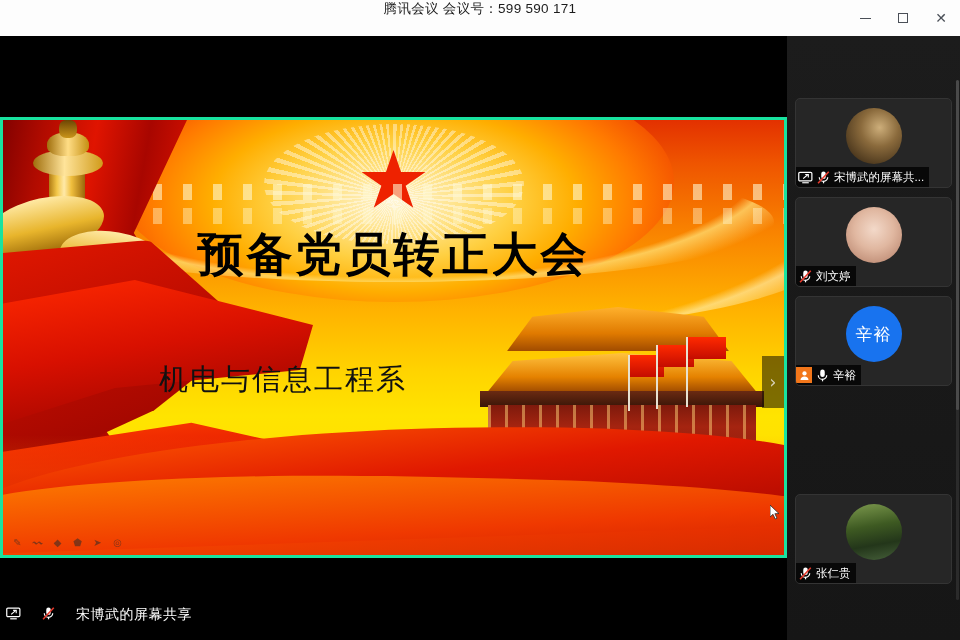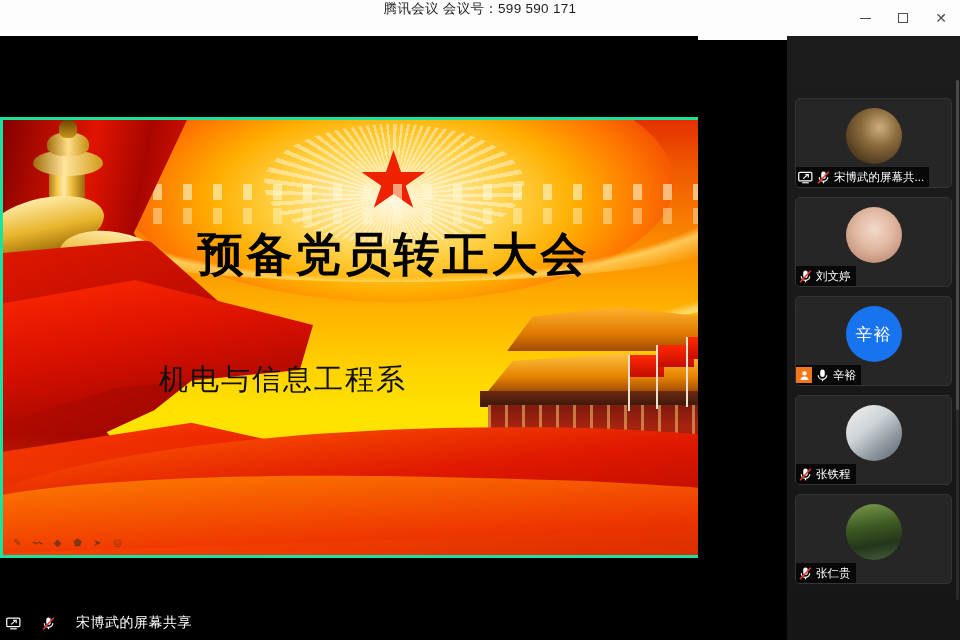--- a/index.html
+++ b/index.html
@@ -12,21 +12,21 @@
             display:flex;align-items:flex-start;justify-content:center;}
   .titlebar-text{font-size:13.5px;color:#1c1c1c;letter-spacing:.3px;white-space:nowrap;}
   .winctrls{position:absolute;right:0;top:0;height:36px;display:flex;align-items:center;}
   .wbtn{width:38px;height:36px;display:flex;align-items:center;justify-content:center;
         color:#4a4f57;font-size:13px;line-height:1;}
   .glyph-min{width:11px;height:1px;background:#4a4f57;display:block;}
   .glyph-max{width:10px;height:10px;border:1.6px solid #4a4f57;display:block;box-sizing:border-box;}
   .glyph-close{font-size:14px;font-family:"DejaVu Sans",sans-serif;}
 
   
-  .stage{position:absolute;left:0;top:36px;width:698px;height:604px;background:#000;overflow:hidden;}
+  .stage{position:absolute;left:0;top:36px;width:787px;height:604px;background:#000;overflow:hidden;}
 
   .sharewrap{position:absolute;left:0;top:81px;width:787px;height:441px;}
   .sharewrap .greenline{position:absolute;background:#19e3a0;}
   .gl-top{left:0;top:0;width:787px;height:3px;}
   .gl-bot{left:0;bottom:0;width:787px;height:3px;}
   .gl-left{left:0;top:0;width:3px;height:441px;}
   .gl-right{right:0;top:0;width:3px;height:441px;}
 
   .slide{position:absolute;left:3px;top:3px;width:781px;height:435px;overflow:hidden;
          background:linear-gradient(180deg,#e33100 0%,#ef5500 10%,#f98400 26%,#ffb300 44%,#ffd400 58%,#ffe400 68%,#ffe000 76%,#f3b200 84%,#e24000 92%,#cc1400 100%);}
@@ -144,21 +144,21 @@
   .chevron{position:absolute;right:3px;top:239px;width:22px;height:52px;
      background:rgba(20,16,0,.55);display:flex;align-items:center;justify-content:center;
      color:#d8d3bb;font-size:17px;font-family:"DejaVu Sans",sans-serif;}
 
   .cursor{position:absolute;left:770px;top:388px;width:11px;height:15px;
      color:#fff;font-size:14px;line-height:1;}
   .cursor svg{display:block;}
 
   
   .sharebar{position:absolute;left:0;bottom:0;width:787px;height:34px;background:#000;
-     display:flex;align-items:center;gap:20px;padding-left:6px;box-sizing:border-box;}
+     display:flex;align-items:flex-start;gap:20px;padding-left:6px;box-sizing:border-box;}
   .sharebar .label{font-size:14px;color:#fff;letter-spacing:.5px;}
 
   
   .panel{position:absolute;left:787px;top:36px;width:173px;height:604px;
      background:linear-gradient(180deg,#1c1c1c,#161616);overflow:hidden;}
   .tile{position:absolute;left:8px;width:157px;height:90px;background:#262626;
      border:1px solid #343434;border-radius:5px;box-sizing:border-box;overflow:hidden;}
   .avatar{position:absolute;left:50%;top:9px;transform:translateX(-50%);
      width:56px;height:56px;border-radius:50%;overflow:hidden;}
   .avatar-initials{display:flex;align-items:center;justify-content:center;
@@ -339,42 +339,30 @@
         </span>
         <svg class="ico" viewBox="0 0 16 16">
           <rect x="5.6" y="1.6" width="4.8" height="8" rx="2.4" fill="#ffffff"></rect>
           <path d="M3.5 7.6a4.5 4.5 0 0 0 9 0" fill="none" stroke="#ffffff" stroke-width="1.3"></path>
           <rect x="7.4" y="11.6" width="1.3" height="2.6" fill="#ffffff"></rect>
         </svg>
         <span class="nm">辛裕</span>
       </div>
     </div>
 
-    <div class="tile" style="top:359px;">
-      <div class="avatar av-bldg"></div>
+
+    <div class="tile" style="top:458px;">
+      <div class="avatar av-forest"></div>
       <div class="namebar">
         <svg class="ico" viewBox="0 0 16 16">
           <rect x="5.6" y="1.6" width="4.8" height="8" rx="2.4" fill="#ffffff"></rect>
           <path d="M3.5 7.6a4.5 4.5 0 0 0 9 0" fill="none" stroke="#ffffff" stroke-width="1.3"></path>
           <rect x="7.4" y="11.6" width="1.3" height="2.6" fill="#ffffff"></rect>
           <line x1="2.2" y1="14.2" x2="13.6" y2="1.8" stroke="#e8392c" stroke-width="1.7"></line>
         </svg>
-        <span class="nm">张铁程</span>
-      </div>
-    </div>
-
-    <div class="tile" style="top:458px;">
-      <div class="avatar av-forest"></div>
-      <div class="namebar">
-        <svg class="ico" viewBox="0 0 16 16">
-          <rect x="5.6" y="1.6" width="4.8" height="8" rx="2.4" fill="#ffffff"></rect>
-          <path d="M3.5 7.6a4.5 4.5 0 0 0 9 0" fill="none" stroke="#ffffff" stroke-width="1.3"></path>
-          <rect x="7.4" y="11.6" width="1.3" height="2.6" fill="#ffffff"></rect>
-          <line x1="2.2" y1="14.2" x2="13.6" y2="1.8" stroke="#e8392c" stroke-width="1.7"></line>
-        </svg>
         <span class="nm">张仁贵</span>
       </div>
     </div>
 
     <div class="scrollbar"></div>
     <div class="scrollthumb"></div>
   </div>
 </div>
 
 </body></html>

